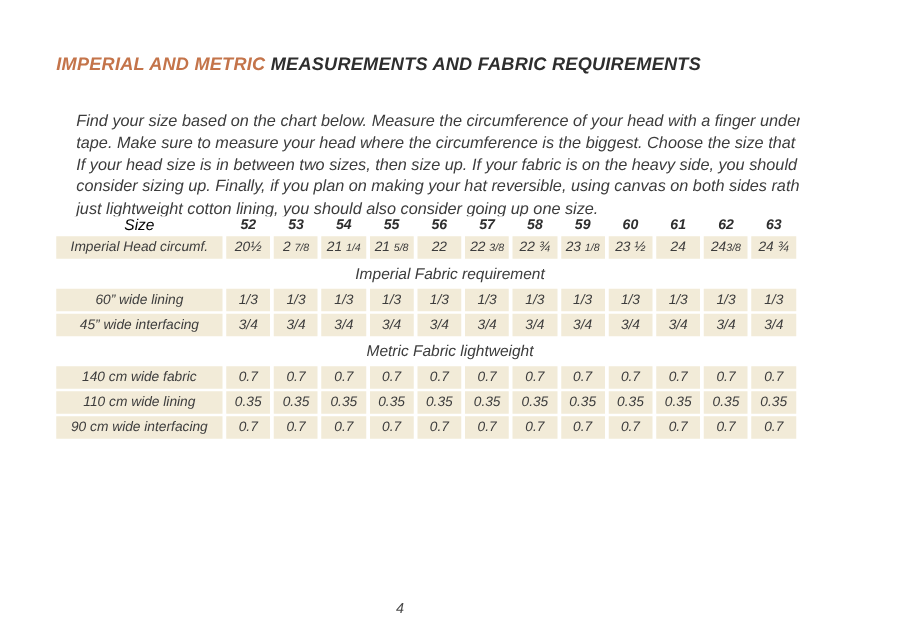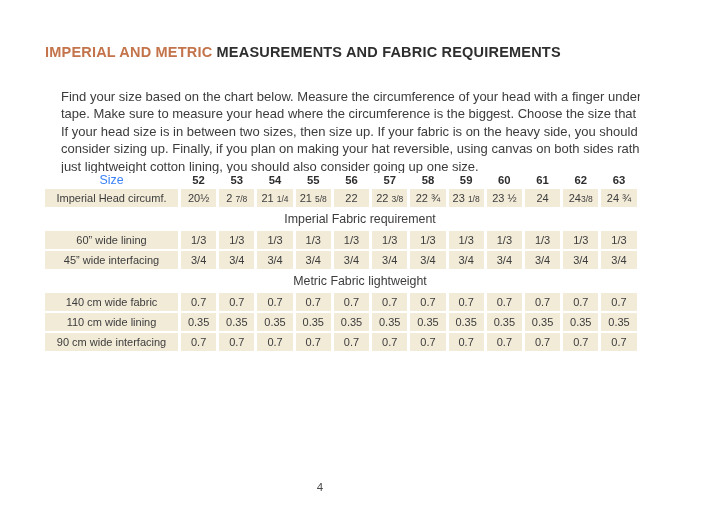--- a/index.html
+++ b/index.html
@@ -1,39 +1,39 @@
 <!DOCTYPE html>
 <html><head>
 <meta charset="utf-8">
 <style>
   html,body{margin:0;padding:0;background:#ffffff;}
   .page{
     position:relative;width:640px;height:513px;background:#ffffff;
-    font-family:"Liberation Sans",sans-serif;color:#3c3c3c;overflow:hidden;
+    font-family:"Liberation Sans",sans-serif;color:#3c3c3c;overflow:hidden;font-style:italic;
   }
   .title{
     position:absolute;left:45px;top:44px;margin:0;
     font-size:14.5px;font-weight:700;letter-spacing:.2px;color:#2e2e2e;white-space:nowrap;
   }
   .title .accent{color:#c4744a;}
   .intro{
     position:absolute;left:45px;top:72px;width:630px;margin:16px;
     font-size:13px;line-height:17.4px;color:#3c3c3c;
   }
   table.meas{
     position:absolute;left:42px;top:171px;width:636px;
     border-collapse:separate;border-spacing:3px 2px;table-layout:fixed;
   }
   table.meas td{
     height:18px;vertical-align:middle;padding:0;text-align:center;
     font-size:11px;color:#3c3c3c;
   }
   col.c-label{width:133px;}
   tr.hdr td{background:#ffffff;font-weight:700;font-size:11.3px;color:#2e2e2e;height:14px;}
-  tr.hdr td.lbl{font-weight:400;font-size:12.4px;color:#3b82f6;}
+  tr.hdr td.lbl{font-weight:400;font-size:12.4px;color:#000000;}
   td.lbl{text-align:left;padding-left:8px;font-size:12.4px;}
   tr.data td{background:#f2ebd8;}
   tr.sect td{background:#ffffff;text-align:center;font-size:12.4px;height:20px;}
   .sf{font-size:8.5px;letter-spacing:0;text-align:right;}
   .pagenum{
     position:absolute;left:0;right:0;top:481px;text-align:center;
     font-size:11.5px;color:#4a4a4a;
   }
 </style>
 </head>

